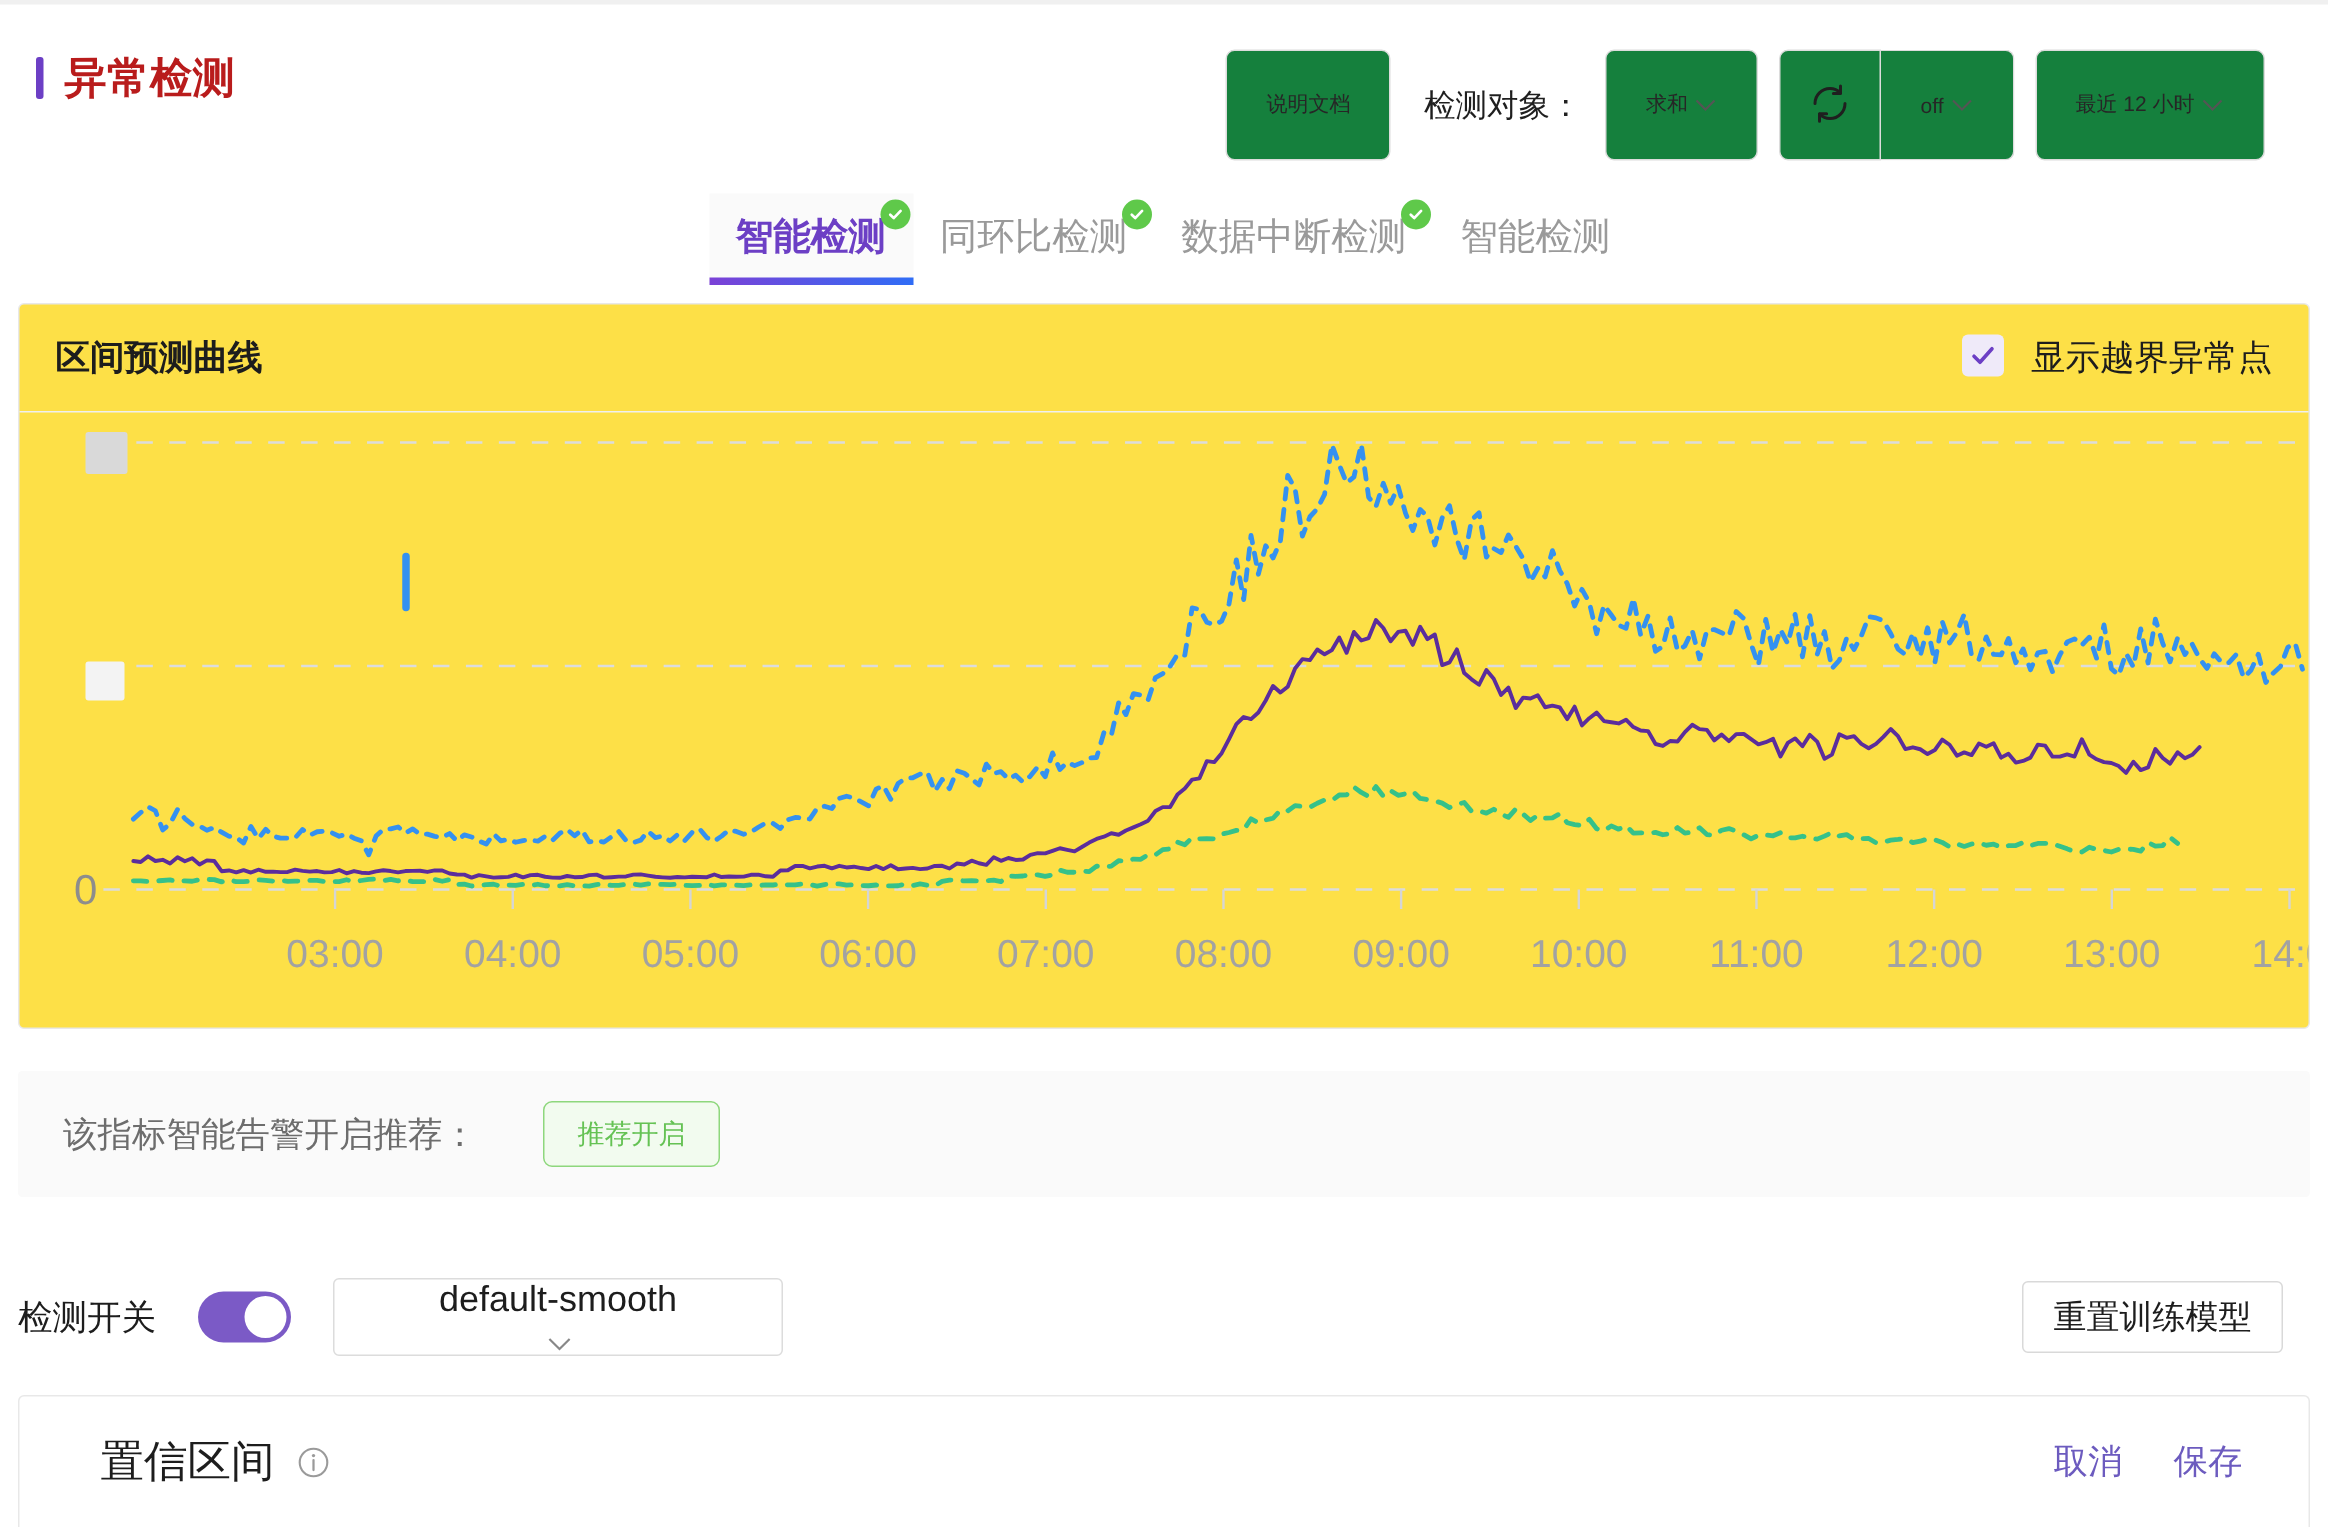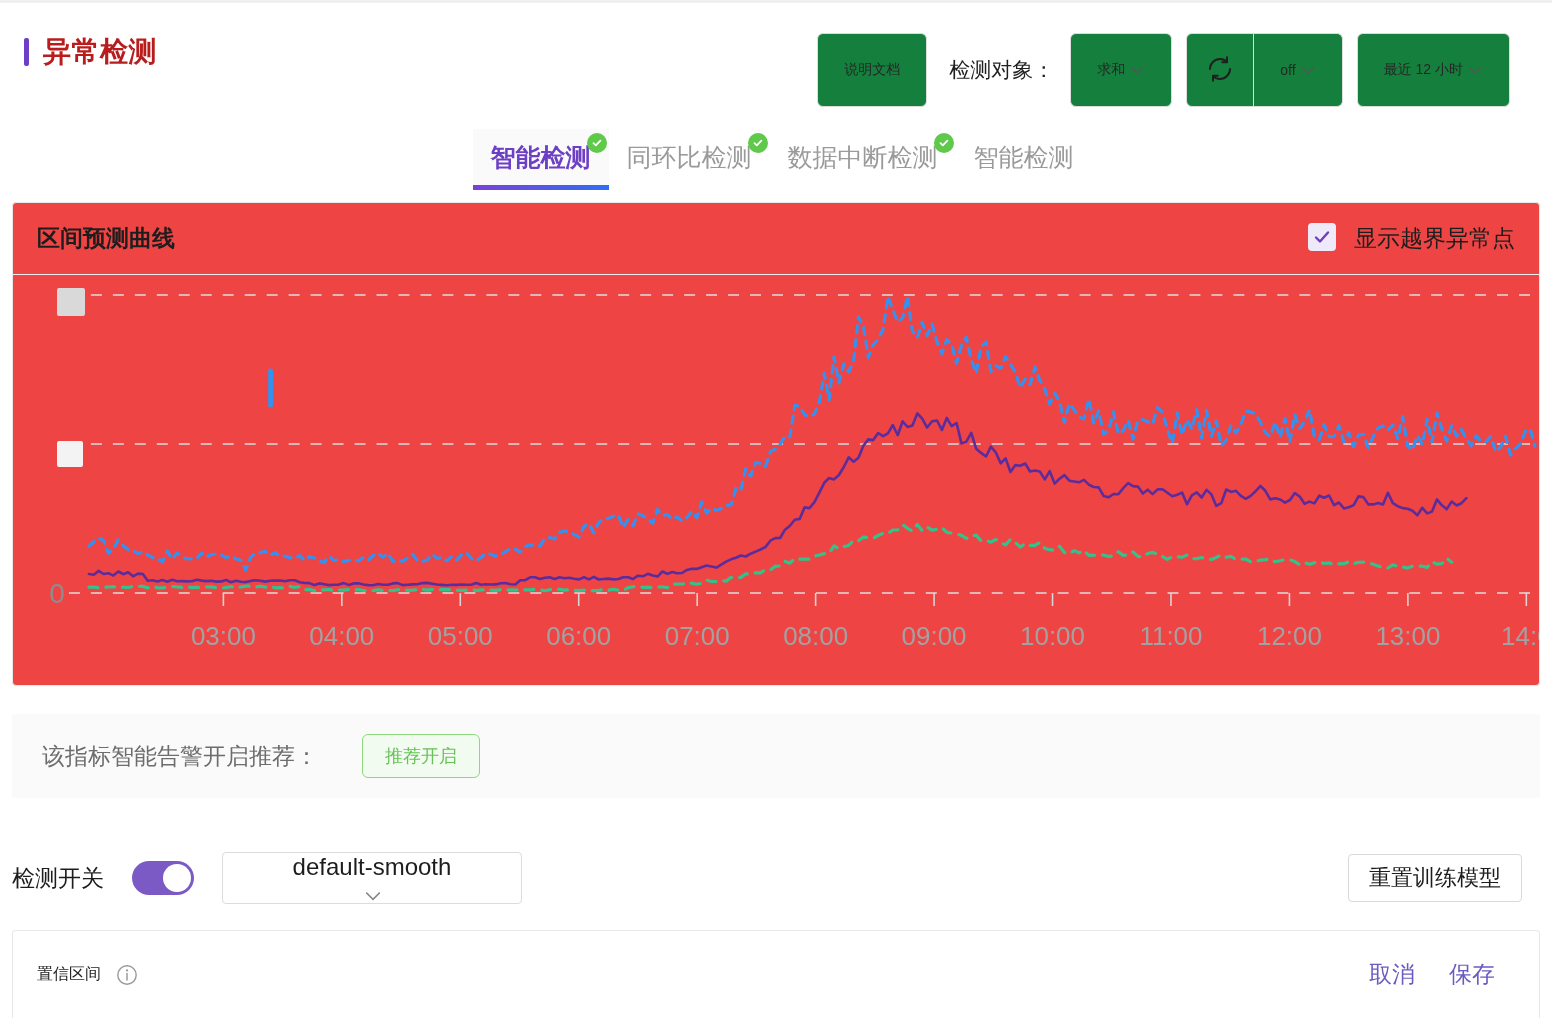--- a/index.html
+++ b/index.html
@@ -53,21 +53,21 @@
   .tab-badge {
     position:absolute; top:4px; right:2px;
     width:20px; height:20px; border-radius:50%;
     background:#5fc94a; display:flex; align-items:center; justify-content:center;
   }
   .tab-badge svg { display:block; }
 
   
   .card {
     margin:12px 12px 0 12px;
-    border:1px solid #e8e8e8; border-radius:4px; background:#ef4444;
+    border:1px solid #e8e8e8; border-radius:4px; background:#fde047;
   }
   .card-head {
     display:flex; align-items:center; justify-content:space-between;
     padding:20px 24px; border-bottom:1px solid #efefef;
   }
   .card-title { font-size:23px; font-weight:600; color:#1d1d1d; }
   .chk-wrap { display:flex; align-items:flex-start; gap:18px; cursor:pointer; }
   .chk {
     width:28px; height:28px; border-radius:4px;
     background:#efeaf9; display:flex; align-items:center; justify-content:center;
@@ -124,21 +124,21 @@
   
   .bottom-card {
     margin:26px 12px 0 12px;
     border:1px solid #e8e8e8; border-top:1px solid #e8e8e8; border-bottom:none;
     border-radius:4px 4px 0 0; background:#fff;
     display:flex; align-items:center; justify-content:space-between;
     padding:28px 24px 28px 24px;
     height:88px;
   }
   .ci-left { display:flex; align-items:center; gap:14px; }
-  .ci-label { font-size:16px; color:#1d1d1d; }
+  .ci-label { font-size:29px; color:#1d1d1d;margin-left:30px; }
   .info-icon { width:24px; height:24px; }
   .info-icon svg { display:block; }
   .ci-actions { display:flex; align-items:center; gap:34px; padding-right:20px; }
   .link { font-size:23px; color:#6c5bbf; cursor:pointer; }
 </style>
 </head>
 <body>
 
 <div class="topline"></div>
 

